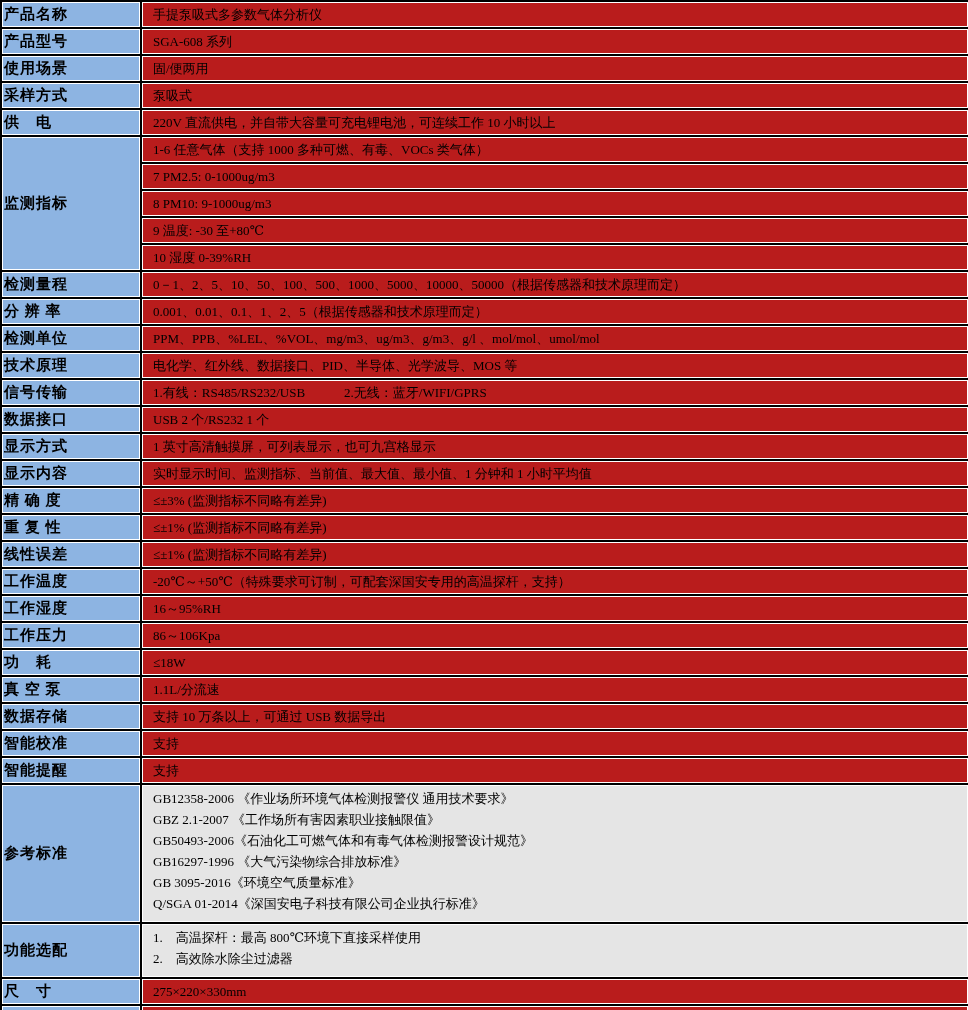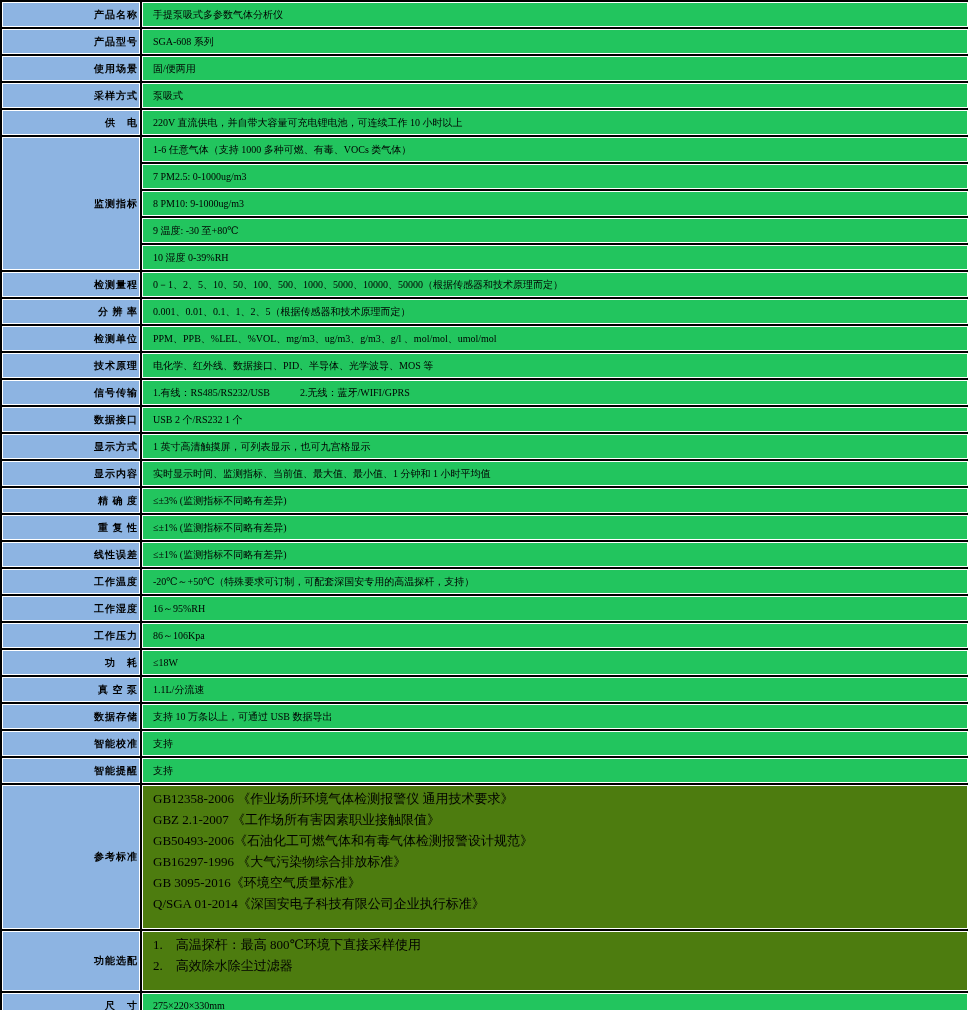--- a/index.html
+++ b/index.html
@@ -10,38 +10,38 @@
     table-layout:fixed;
   }
   table.spec th, table.spec td{
     border:2px solid #000;
     box-shadow:inset 0 0 0 1px #fff; 
     overflow:hidden;
   }
   th.row-label{
     background:#8DB4E2;
     font-weight:bold;
-    font-size:10px;
-    text-align:right;
+    font-size:15px;
+    text-align:left;
     vertical-align:middle;
     letter-spacing:1px;
     padding:0 2px;
   }
   td.row-value{
-    background:#22c55e;
-    font-size:10px;
+    background:#b91c1c;
+    font-size:13px;
     text-align:left;
     vertical-align:middle;
     padding:2px 8px 2px 11px;
     white-space:nowrap;
   }
   tr.r-simple{height:27px;}
   td.row-lines{
-    background:#4d7c0f;
-    padding:3px 8px 15px 11px;
+    background:#e5e5e5;
+    padding:3px 8px 8px 11px;
     vertical-align:middle;
   }
   td.row-lines .line{
     height:21px;
     line-height:21px;
     font-size:13px;
     white-space:nowrap;
   }
 </style>
 </head>

